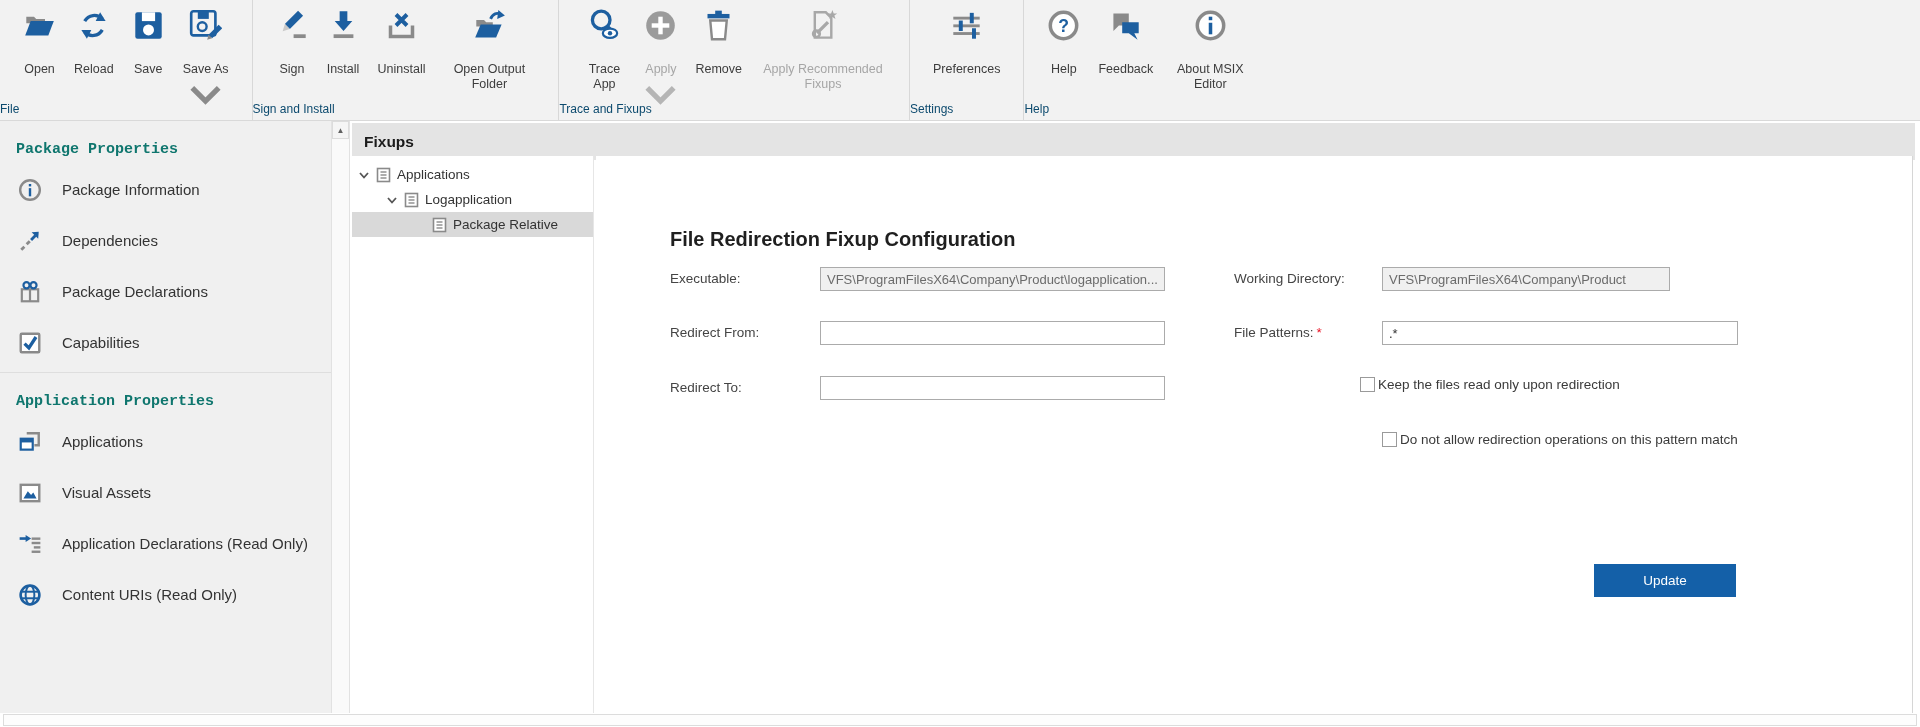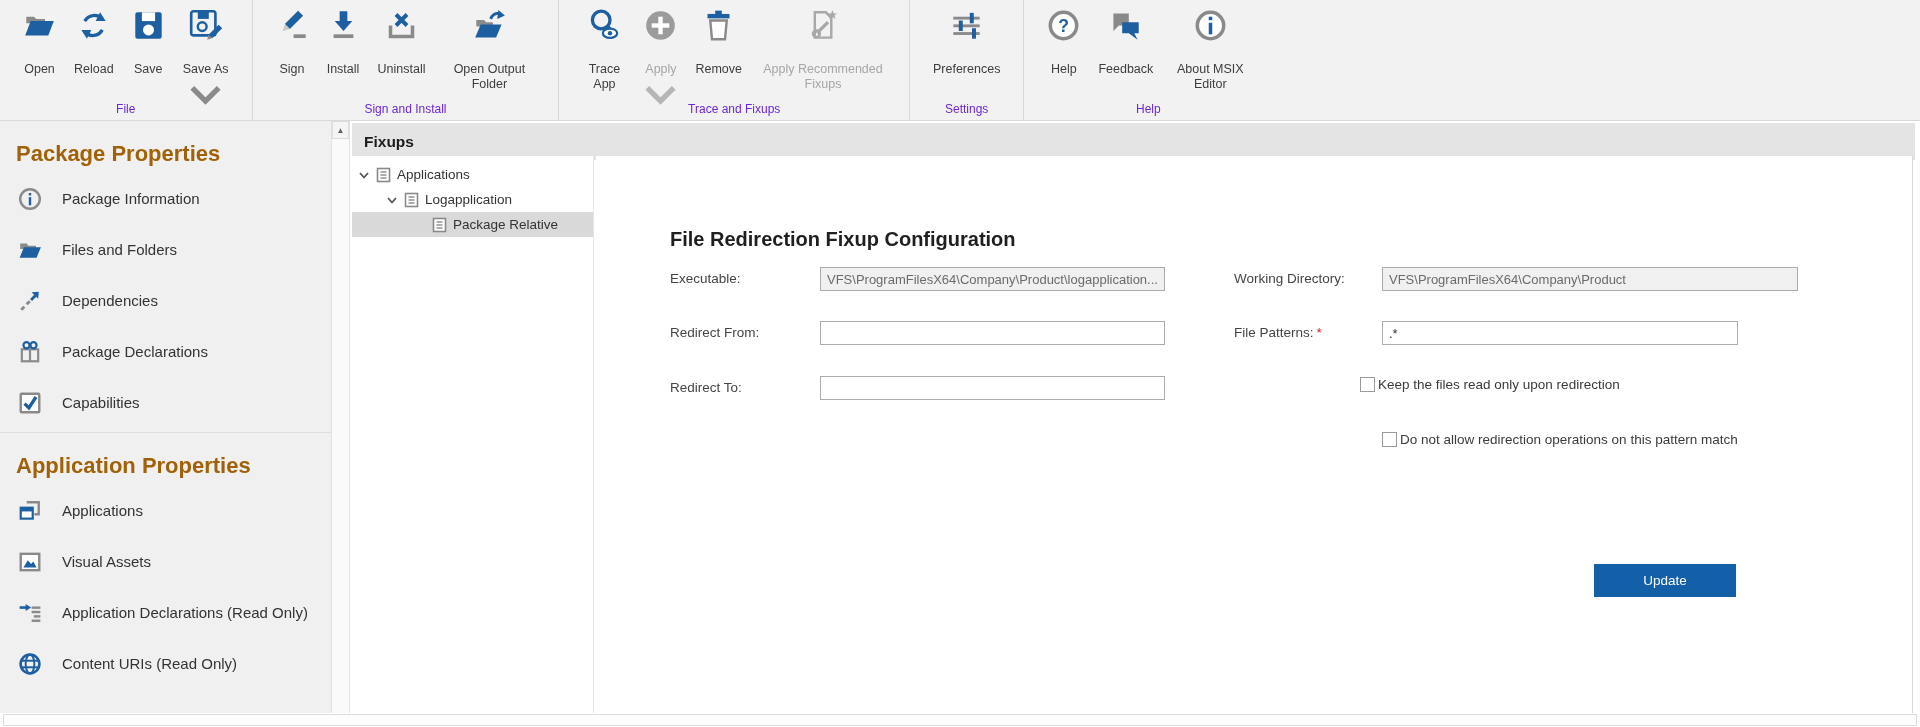--- a/index.html
+++ b/index.html
@@ -3,31 +3,31 @@
 <meta charset="utf-8">
 <style>
   * { margin:0; padding:0; box-sizing:border-box; }
   html,body { width:1920px; height:727px; }
   body { position:relative; font-family:"Liberation Sans", sans-serif; background:#ffffff; overflow:hidden; }
 
   
   .ribbon { position:absolute; top:0; left:0; width:1920px; height:121px; background:#f2f2f2; border-bottom:1px solid #d9d9d9; display:flex; }
   .rgroup { position:relative; display:flex; align-items:flex-start; padding:7px 14px 0 14px; }
   .rgroup + .rgroup { border-left:1px solid #d8d8d8; }
-  .rgroup-label { position:absolute; bottom:4px; left:0; right:0; text-align:center; font-size:12px; color:#6d28d9; }
+  .rgroup-label { position:absolute; bottom:4px; left:0; right:0; font-size:12px; color:#0c4a6e; }
   .rbtn { display:flex; flex-direction:column; align-items:center; padding:2px 9px 0 9px; cursor:default; }
   .rbtn svg { width:33px; height:33px; flex:0 0 auto; }
   .rbtn .lbl { margin-top:20px; font-size:12.5px; color:#3d3d3d; text-align:center; line-height:1.2; }
   .rbtn.disabled .lbl { color:#a6a6a6; }
   .rbtn .chev { margin-top:1px; }
   .w2 { max-width:92px; }
 
   
   .sidebar { position:absolute; top:121px; left:0; width:331px; bottom:14px; background:#f0f0f0; overflow:hidden; }
-  .sb-heading { margin:20px 0 6px 16px; font-size:22px; font-weight:bold; color:#a16207; }
+  .sb-heading { margin:20px 0 6px 16px; font-size:15px; font-weight:bold; color:#0f766e;font-family:Liberation Mono, monospace; }
   .sb-item { display:flex; align-items:center; height:51px; padding-left:18px; gap:20px; font-size:15px; color:#333; cursor:default; }
   .sb-item svg { width:24px; height:24px; flex:0 0 auto; }
   .sb-divider { height:1px; background:#dedede; margin-top:4px; }
   .sb-scroll { position:absolute; top:121px; left:331px; width:19px; bottom:14px; background:#fafafa; border-left:1px solid #e2e2e2; border-right:1px solid #e2e2e2; }
   .sb-up { height:18px; border:1px solid #dcdcdc; background:#f5f5f5; display:flex; align-items:center; justify-content:center; font-size:8px; color:#606060; }
 
   
   .main { position:absolute; top:121px; left:350px; right:0; bottom:14px; background:#ffffff; }
   .panel-header { position:absolute; top:2px; left:2px; right:5px; height:37px; background:#e4e4e4; display:flex; align-items:center; padding-left:12px; font-size:15.5px; font-weight:bold; color:#1b1b1b; }
   .tree { position:absolute; top:35px; left:2px; width:242px; bottom:0; background:#fff; border-right:1px solid #e6e6e6; padding-top:6px; }
@@ -228,27 +228,20 @@
   <div class="sb-item">
     <svg viewBox="0 0 22 22">
         <circle cx="11" cy="11" r="9" fill="#f0f0f0" stroke="#8a8a8a" stroke-width="2.2"></circle>
         <rect x="9.9" y="5.5" width="2.2" height="2.2" fill="#1d5fa0"></rect>
         <rect x="9.9" y="9.3" width="2.2" height="7.5" fill="#1d5fa0"></rect>
       </svg>
     <span>Package Information</span>
   </div>
   <div class="sb-item">
     <svg viewBox="0 0 22 22">
-        <path d="M2 5h6l1.5 2h7v3H2z" fill="#8a8a8a"></path>
-        <path d="M1.5 18 L5.5 8.5 H21 L17 18 Z" fill="#1d5fa0"></path>
-      </svg>
-    <span>Files and Folders</span>
-  </div>
-  <div class="sb-item">
-    <svg viewBox="0 0 22 22">
         <line x1="3" y1="19" x2="12" y2="10" stroke="#8a8a8a" stroke-width="2.6" stroke-dasharray="4 3"></line>
         <line x1="12" y1="10" x2="16" y2="6" stroke="#1d5fa0" stroke-width="2.6"></line>
         <polygon points="12.5,3 19,2.5 18.5,9" fill="#1d5fa0"></polygon>
       </svg>
     <span>Dependencies</span>
   </div>
   <div class="sb-item">
     <svg viewBox="0 0 22 22" fill="none">
         <rect x="3.5" y="8.5" width="15" height="11" stroke="#8a8a8a" stroke-width="2"></rect>
         <line x1="11" y1="8.5" x2="11" y2="19.5" stroke="#8a8a8a" stroke-width="2"></line>
@@ -349,21 +342,21 @@
     </div>
   </div>
 
   <div class="form">
     <div class="form-title">File Redirection Fixup Configuration</div>
 
     <div class="flabel" style="left:74px; top:111px;">Executable:</div>
     <input class="finput ro" style="left: 224px; top: 111px; width: 345px;" readonly="" value="VFS\ProgramFilesX64\Company\Product\logapplication....">
 
     <div class="flabel" style="left:638px; top:111px;">Working Directory:</div>
-    <input class="finput ro" style="left: 786px; top: 111px; width: 416px;" readonly="" value="VFS\ProgramFilesX64\Company\Product">
+    <input class="finput ro" style="left: 786px; top: 111px; width: 288px;" readonly="" value="VFS\ProgramFilesX64\Company\Product">
 
     <div class="flabel" style="left:74px; top:165px;">Redirect From:</div>
     <input class="finput" style="left: 224px; top: 165px; width: 345px;" value="">
 
     <div class="flabel" style="left:638px; top:165px;"><span>File Patterns:</span><span class="req">*</span></div>
     <input class="finput" style="left: 786px; top: 165px; width: 356px;" value=".*">
 
     <div class="flabel" style="left:74px; top:220px;">Redirect To:</div>
     <input class="finput" style="left: 224px; top: 220px; width: 345px;" value="">
 

